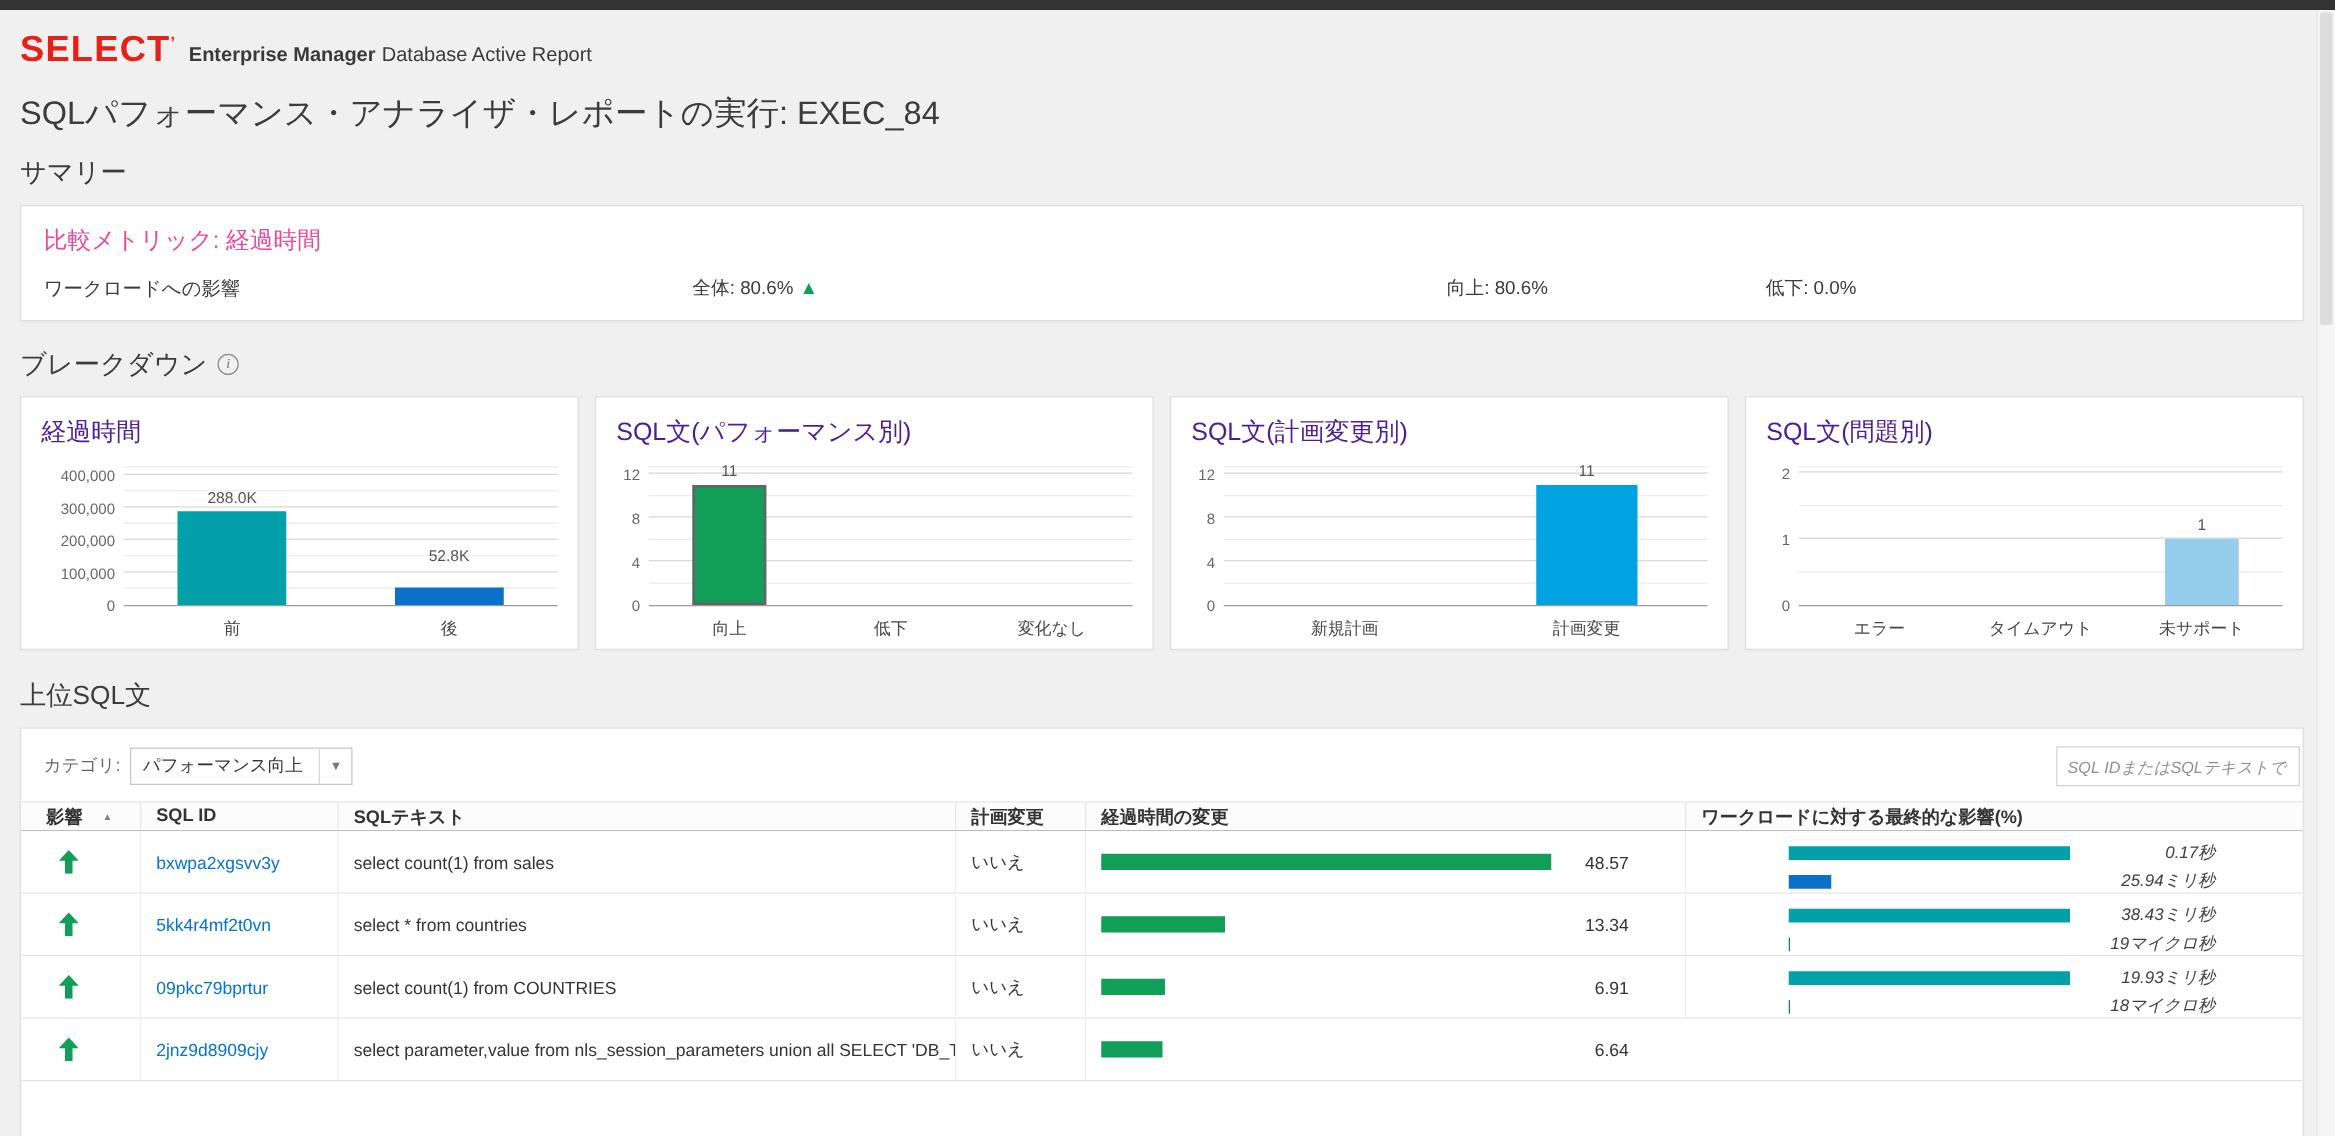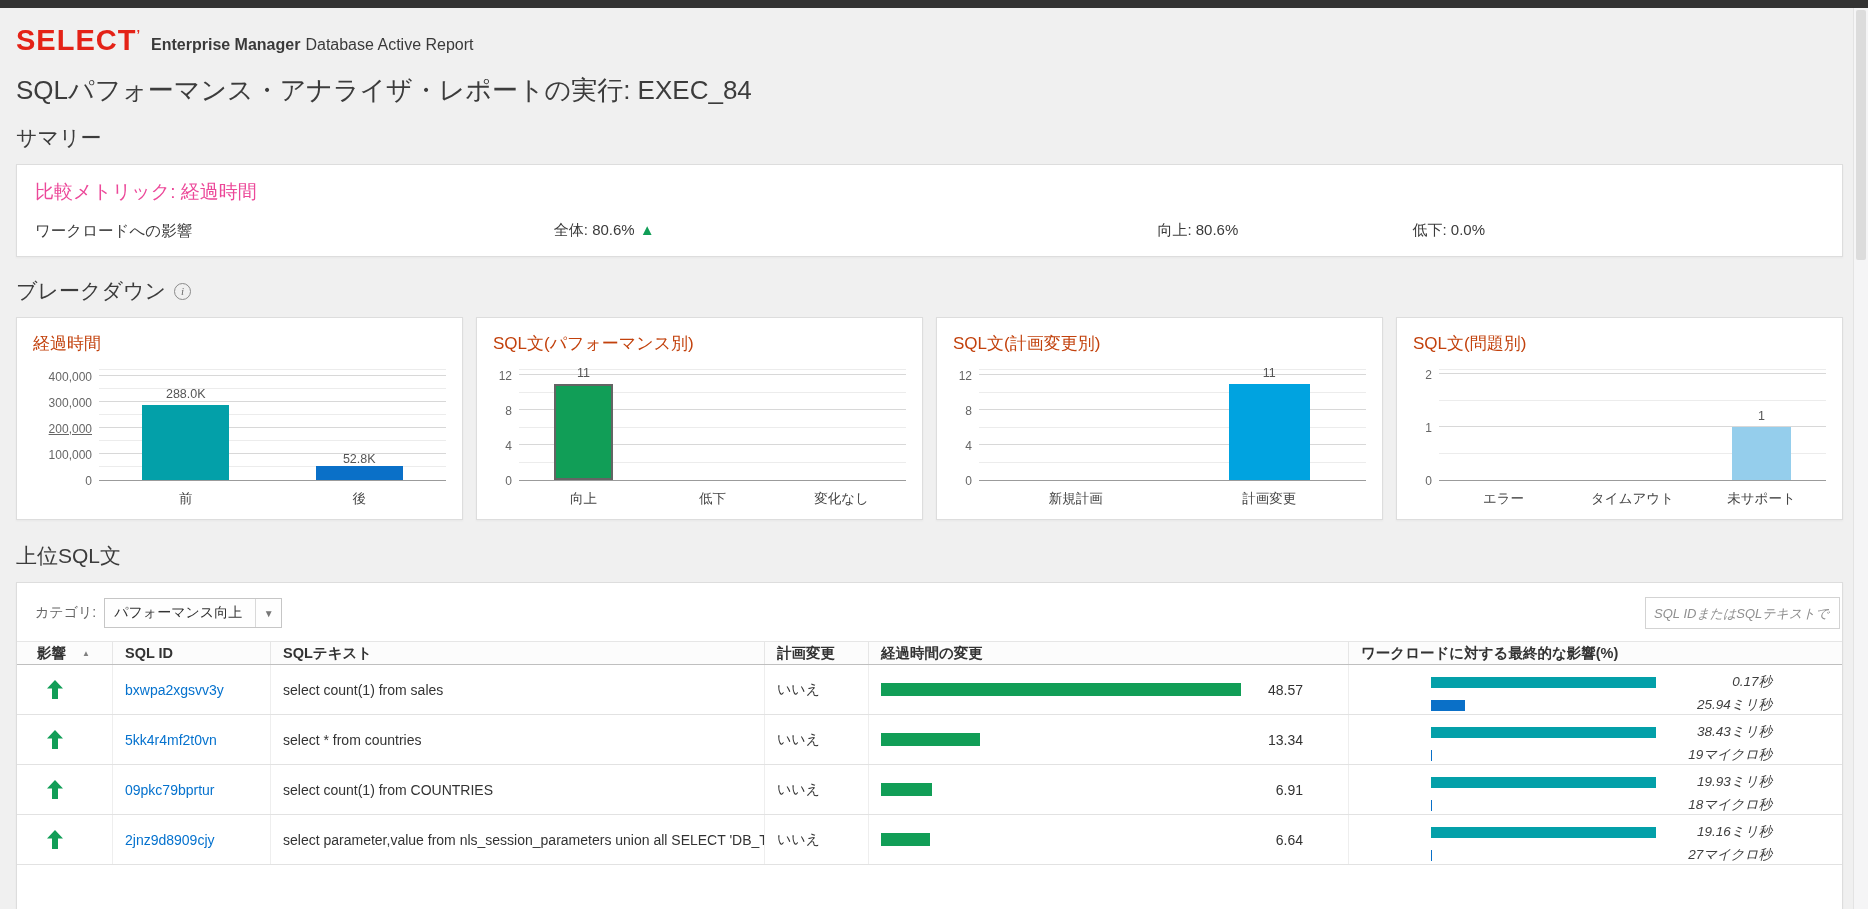--- a/index.html
+++ b/index.html
@@ -41,21 +41,21 @@
   .impact-row .c3 { flex:1; }
   .tri-up { color:var(--green,#119E57); font-size:15px; margin-left:5px; }
 
   .info-icon { width:17px; height:17px; border:1px solid #8a8a8a; border-radius:50%; display:inline-flex;
     align-items:center; justify-content:center; font-size:11px; color:#6a6a6a; font-style:italic;
     font-family:"Liberation Serif","DejaVu Serif",serif; cursor:pointer; }
 
   
   .cards-row { margin-top:12px; display:flex; gap:13px; }
   .chart-card { flex:1; height:203px; padding:14px 16px 10px 16px; }
-  .chart-title { font-size:17px; color:#c2410c; font-weight:normal; }
+  .chart-title { font-size:20px; color:#4c1d95; font-weight:normal; }
   .chart-body { display:flex; margin-top:14px; }
   .yaxis { position:relative; height:112px; }
   .ylab { position:absolute; right:7px; font-size:12px; color:#666; white-space:nowrap; }
   .plot { position:relative; flex:1; height:112px; border-bottom:1px solid #9b9b9b; border-top:1px solid #ececec; }
   .gl { position:absolute; left:0; right:0; height:0; border-top:1px solid #d8d8d8; }
   .gl.minor { border-top-color:#ececec; }
   .cbar { position:absolute; bottom:0; cursor:pointer; }
   .cbar.sel { border:2px solid #646464; }
   .bval { position:absolute; transform:translateX(-50%); font-size:12.5px; color:#555; }
   .xlabels { display:flex; padding-top:9px; }
@@ -131,37 +131,37 @@
     <span class="info-icon">i</span>
   </div>
   <div class="cards-row">
     <div class="card chart-card">
       <div class="chart-title">経過時間</div>
       <div class="chart-mount">
           <div class="chart-body">
             <div class="yaxis" style="width: 66px;">
               <div class="ylab" style="bottom: -7px;">0</div>
               <div class="ylab" style="bottom: 19.0465px;">100,000</div>
-              <div class="ylab" style="bottom: 45.093px; text-decoration: underline;">200,000</div>
+              <div class="ylab" style="bottom: 45.093px;">200,000</div>
               <div class="ylab" style="bottom: 71.1395px;">300,000</div>
               <div class="ylab" style="bottom: 97.186px;">400,000</div>
             </div>
             <div class="plot">
               <div class="gl" style="bottom: 26.0465px;"></div>
               <div class="gl" style="bottom: 52.093px;"></div>
               <div class="gl" style="bottom: 78.1395px;"></div>
               <div class="gl" style="bottom: 104.186px;"></div>
               <div class="gl minor" style="bottom: 13.0233px;"></div>
               <div class="gl minor" style="bottom: 39.0698px;"></div>
               <div class="gl minor" style="bottom: 65.1163px;"></div>
               <div class="gl minor" style="bottom: 91.1628px;"></div>
               <div class="cbar" style="left: 12.5%; width: 25%; height: 75.014px; background: rgb(3, 160, 169);"></div>
               <div class="bval" style="left: 25%; bottom: 79.014px;">288.0K</div>
               <div class="cbar" style="left: 62.5%; width: 25%; height: 13.7526px; background: rgb(10, 112, 200);"></div>
-              <div class="bval" style="left: 75%; bottom: 14px;">52.8K</div>
+              <div class="bval" style="left: 75%; bottom: 32px;">52.8K</div>
             </div>
           </div>
           <div class="xlabels" style="margin-left: 66px;">
             <div class="">前</div>
             <div class="">後</div>
           </div>
         </div>
     </div>
     <div class="card chart-card">
       <div class="chart-title">SQL文(パフォーマンス別)</div>
@@ -376,32 +376,18 @@
             <a class="sqlid" href="#">2jnz9d8909cjy</a>
           </div>
     <div class="tc sqltext">select parameter,value from nls_session_parameters union all SELECT 'DB_TIMEZON...</div>
     <div class="tc planchg">いいえ</div>
     <div class="tc">
       <div class="imp-bar-wrap">
               <div class="imp-bar" style="width: 49.2px;"></div>
             </div>
       <div class="imp-num">6.64</div>
     </div>
-    <div class="tc el-col">
-      <div class="el-row">
-        <div class="el-bars">
-                <div class="el-bar before" style="width: 225px;"></div>
-              </div>
-        <div class="el-lab">19.16ミリ秒</div>
-      </div>
-      <div class="el-row">
-        <div class="el-bars">
-                <div class="el-bar after" style="width: 0.32px;"></div>
-              </div>
-        <div class="el-lab">27マイクロ秒</div>
-      </div>
-    </div>
   </div>
 
 </div>
   </div>
 
 </div>
 
 </body></html>

